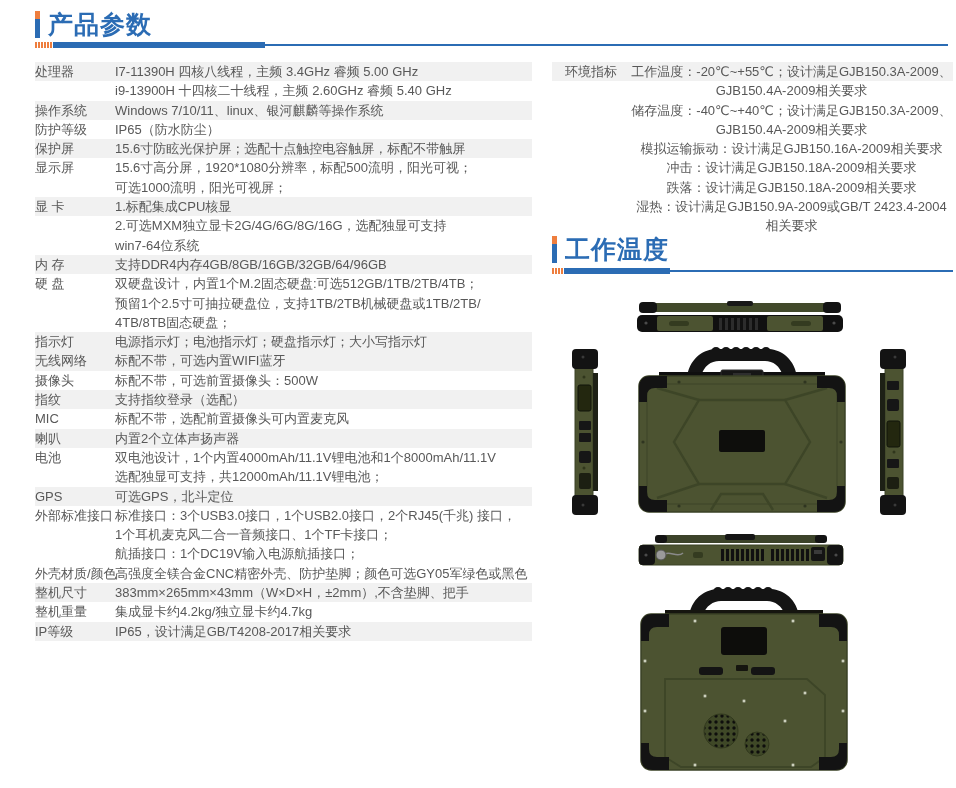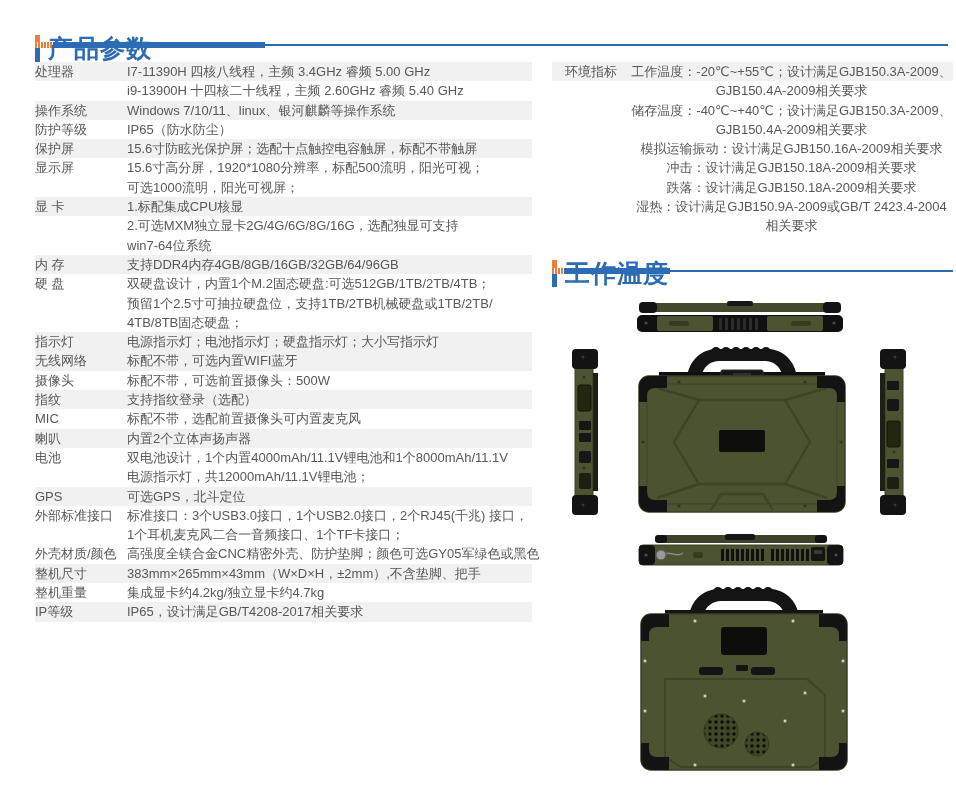--- a/index.html
+++ b/index.html
@@ -3,21 +3,21 @@
 <meta charset="utf-8">
 <style>
   html,body{margin:0;padding:0;}
   body{
     width:956px;height:788px;position:relative;overflow:hidden;
     background:#ffffff;
     font-family:"Liberation Sans","DejaVu Sans",sans-serif;
     color:#585858;
   }
   
-  .sec-title{position:absolute;display:flex;align-items:center;gap:8px;margin-top:24px;}
+  .sec-title{position:absolute;display:flex;align-items:center;gap:8px;}
   #title1{left:35px;top:8px;}
   #title2{left:552px;top:233px;}
   .tbar{width:5px;height:27px;flex:none;
     background:linear-gradient(to bottom,#ee7e3e 0 8px,#2b6cb4 8px 100%);}
   .sec-title h1{font-size:25px;font-weight:bold;color:#2b6cb4;margin:0;letter-spacing:1px;}
 
   
   .rule{position:absolute;height:6px;}
   #rule1{left:35px;top:42px;width:913px;}
   #rule2{left:552px;top:268px;width:401px;}
@@ -28,21 +28,21 @@
   #rule2 .thick{left:12px;width:106px;}
   .rule .thin{position:absolute;top:2px;height:2px;right:0;background:#2b6cb4;}
   #rule1 .thin{left:230px;}
   #rule2 .thin{left:118px;}
 
   
   .spec{position:absolute;left:35px;top:62px;width:497px;font-size:13px;}
   .env{position:absolute;left:552px;top:62px;width:401px;font-size:13px;text-align:center;}
   .row{display:flex;}
   .row.shaded{background:#f1f1f1;}
-  .lbl{flex:none;width:92px;}
+  .lbl{flex:none;width:80px;}
   .env .lbl{width:78px;}
   .val{flex:1;min-width:0;}
   .line{line-height:19.3px;white-space:nowrap;}
 
   
   .views{position:absolute;left:552px;top:278px;width:404px;height:510px;}
   .views svg{position:absolute;display:block;}
   #v-rear{left:83px;top:22px;}
   #v-left{left:18px;top:69px;}
   #v-top{left:81px;top:62px;}
@@ -161,34 +161,35 @@
     <div class="row shaded">
       <div class="lbl line">喇叭</div>
       <div class="val">
         <div class="line">内置2个立体声扬声器</div>
       </div>
     </div>
     <div class="row">
       <div class="lbl line">电池</div>
       <div class="val">
         <div class="line">双电池设计，1个内置4000mAh/11.1V锂电池和1个8000mAh/11.1V</div>
-        <div class="line">电源指示灯，共12000mAh/11.1V锂电池；</div>
+        <div class="line">选配独显可支持，共12000mAh/11.1V锂电池；</div>
       </div>
     </div>
     <div class="row shaded">
       <div class="lbl line">GPS</div>
       <div class="val">
         <div class="line">可选GPS，北斗定位</div>
       </div>
     </div>
     <div class="row">
       <div class="lbl line">外部标准接口</div>
       <div class="val">
         <div class="line">标准接口：3个USB3.0接口，1个USB2.0接口，2个RJ45(千兆) 接口，</div>
         <div class="line">1个耳机麦克风二合一音频接口、1个TF卡接口；</div>
+        <div class="line">航插接口：1个DC19V输入电源航插接口；</div>
       </div>
     </div>
     <div class="row">
       <div class="lbl line">外壳材质/颜色</div>
       <div class="val">
         <div class="line">高强度全镁合金CNC精密外壳、防护垫脚；颜色可选GY05军绿色或黑色</div>
       </div>
     </div>
     <div class="row shaded">
       <div class="lbl line">整机尺寸</div>

